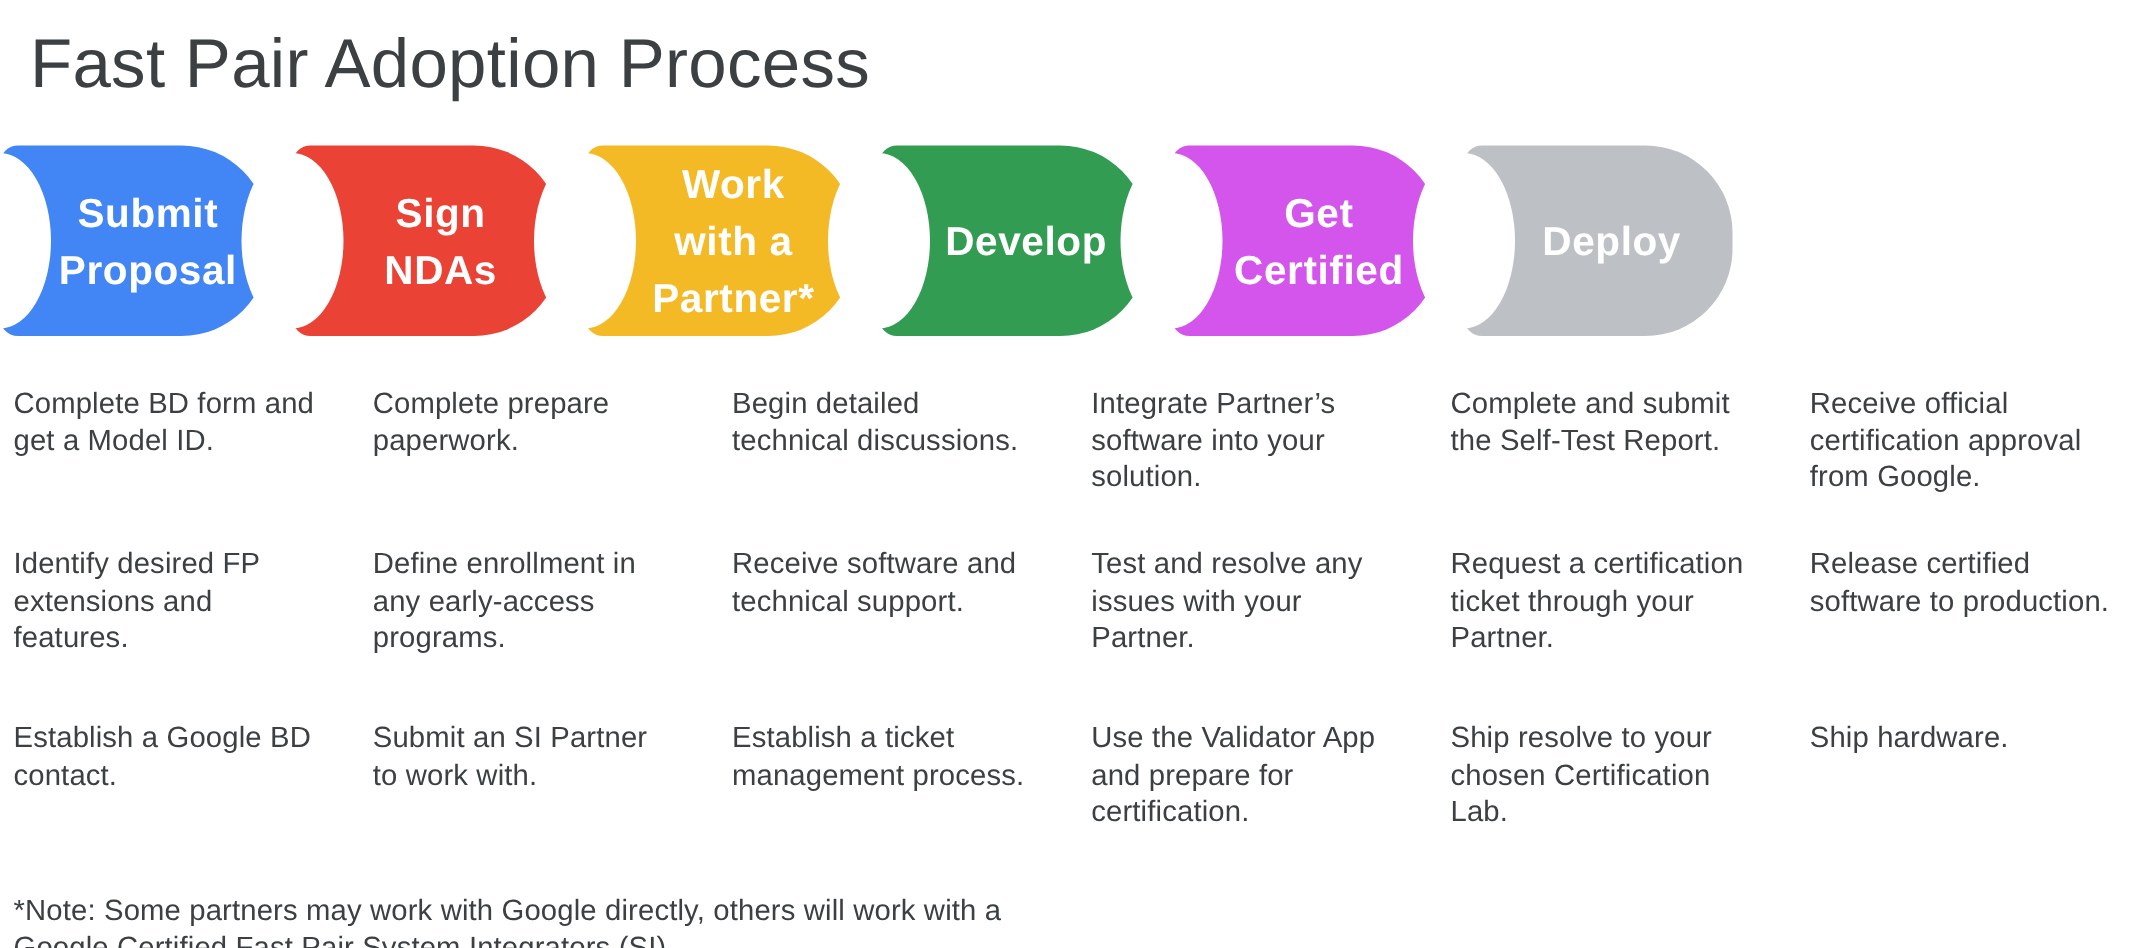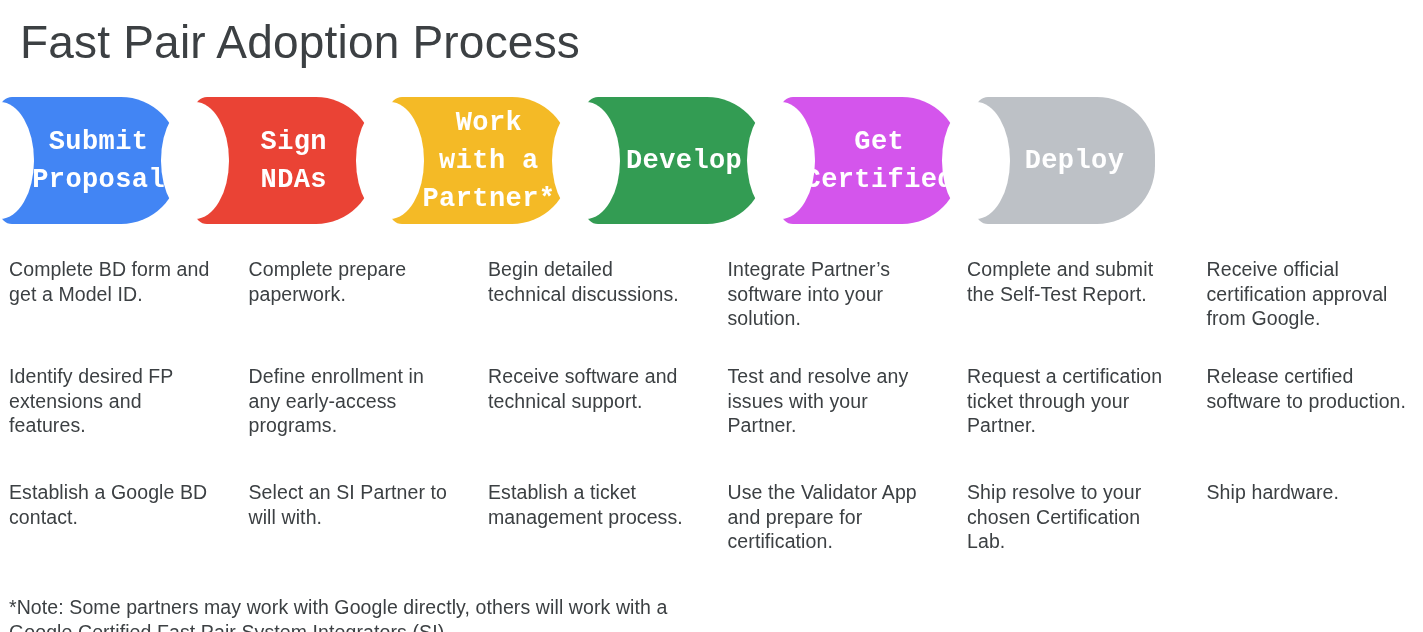--- a/index.html
+++ b/index.html
@@ -24,21 +24,20 @@
     letter-spacing: 0.2px;
     line-height: 56px;
     color: #3c4043;
   }
   
   .stages {
     display: flex;
     gap: 16px;
     margin-top: 27px;
     width: 1155px;
-    font-family: Liberation Mono, monospace;
   }
   .stage {
     position: relative;
     flex: 1 1 0;
     height: 127px;
     background: var(--stage-color, #888);
     border-radius: 12px 58px 58px 12px;
     display: flex;
     align-items: center;
     justify-content: center;
@@ -135,21 +134,21 @@
     <div class="step">Receive official certification approval from Google.</div>
 
     <div class="step">Identify desired FP extensions and features.</div>
     <div class="step">Define enrollment in any early-access programs.</div>
     <div class="step">Receive software and technical support.</div>
     <div class="step">Test and resolve any issues with your Partner.</div>
     <div class="step">Request a certification ticket through your Partner.</div>
     <div class="step">Release certified software to production.</div>
 
     <div class="step">Establish a Google BD contact.</div>
-    <div class="step">Select an SI Partner to will with.</div>
+    <div class="step">Submit an SI Partner to work with.</div>
     <div class="step">Establish a ticket management process.</div>
     <div class="step">Use the Validator App and prepare for certification.</div>
     <div class="step">Ship resolve to your chosen Certification Lab.</div>
     <div class="step">Ship hardware.</div>
   </div>
 
   <p class="note">*Note: Some partners may work with Google directly, others will work with a Google Certified Fast Pair System Integrators (SI).</p>
 
 </div>
 

